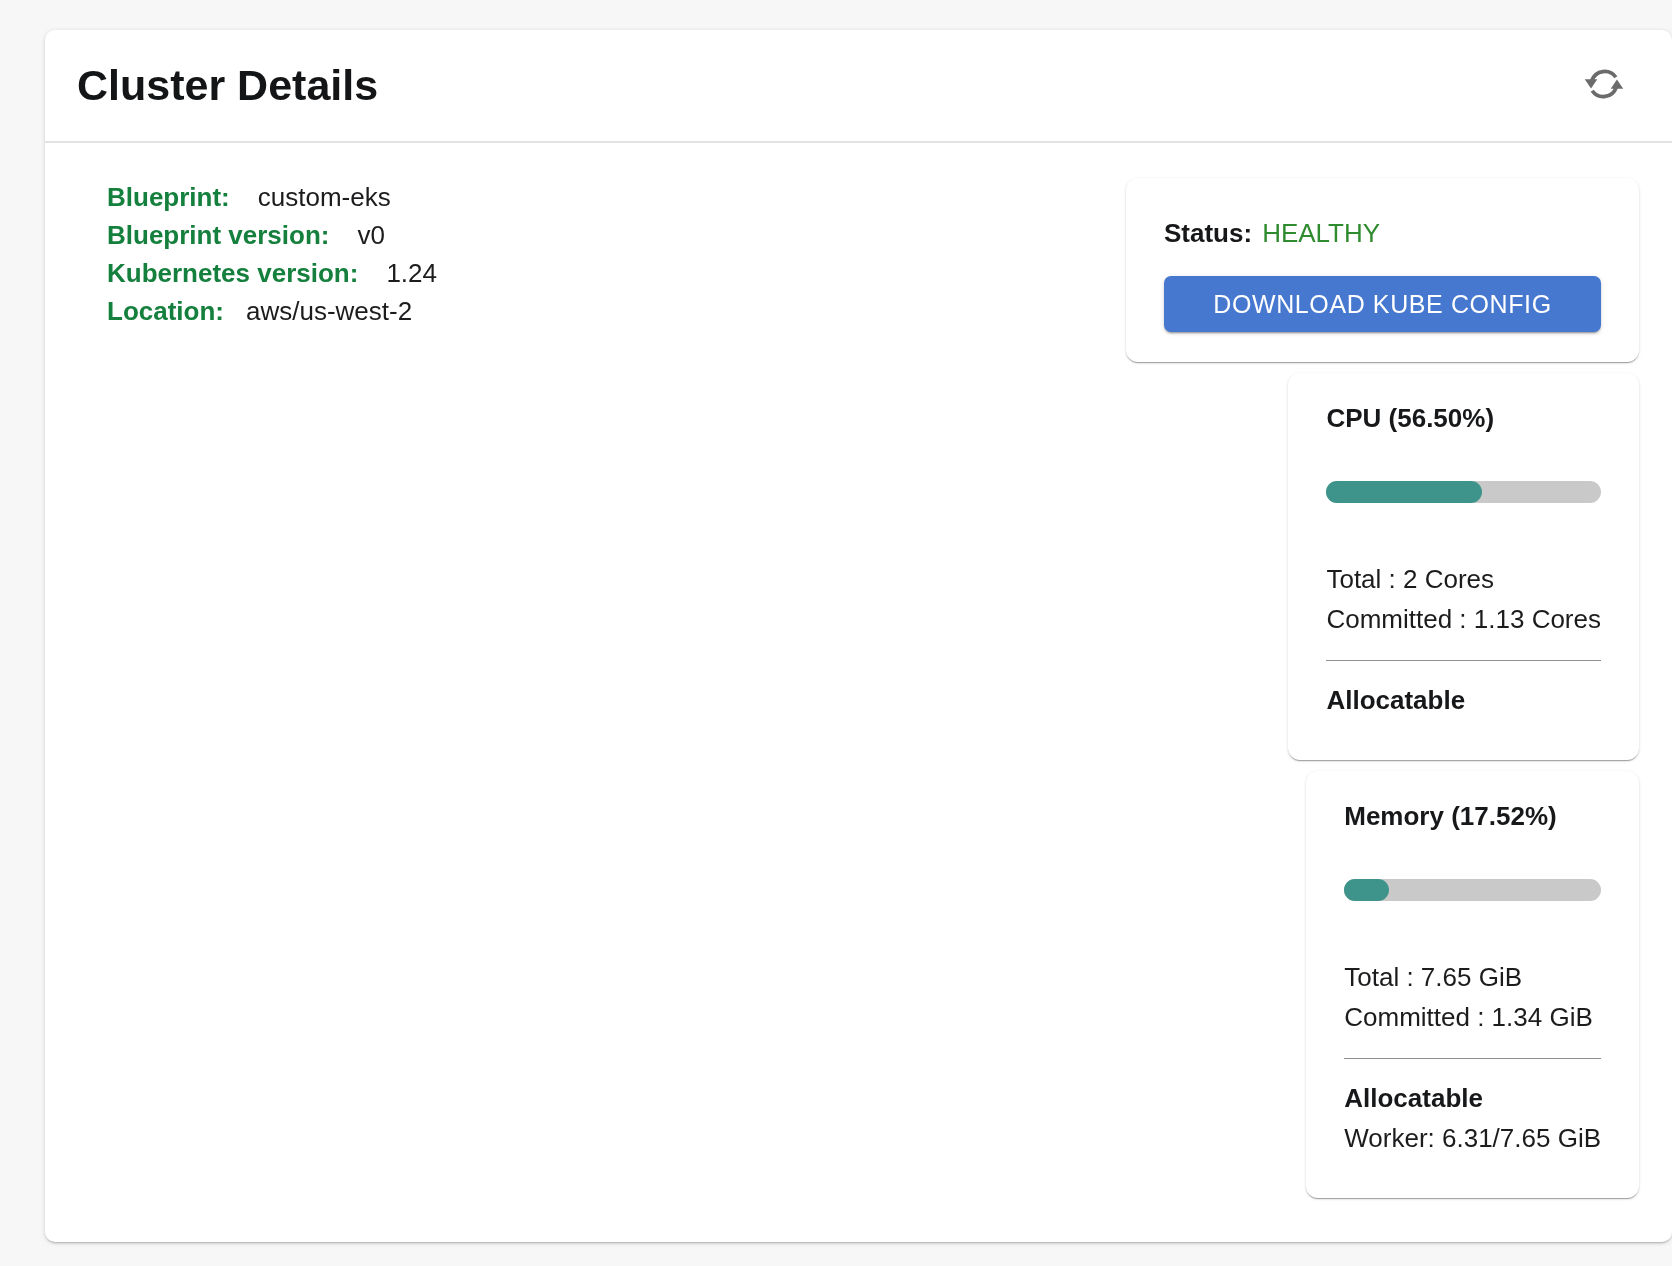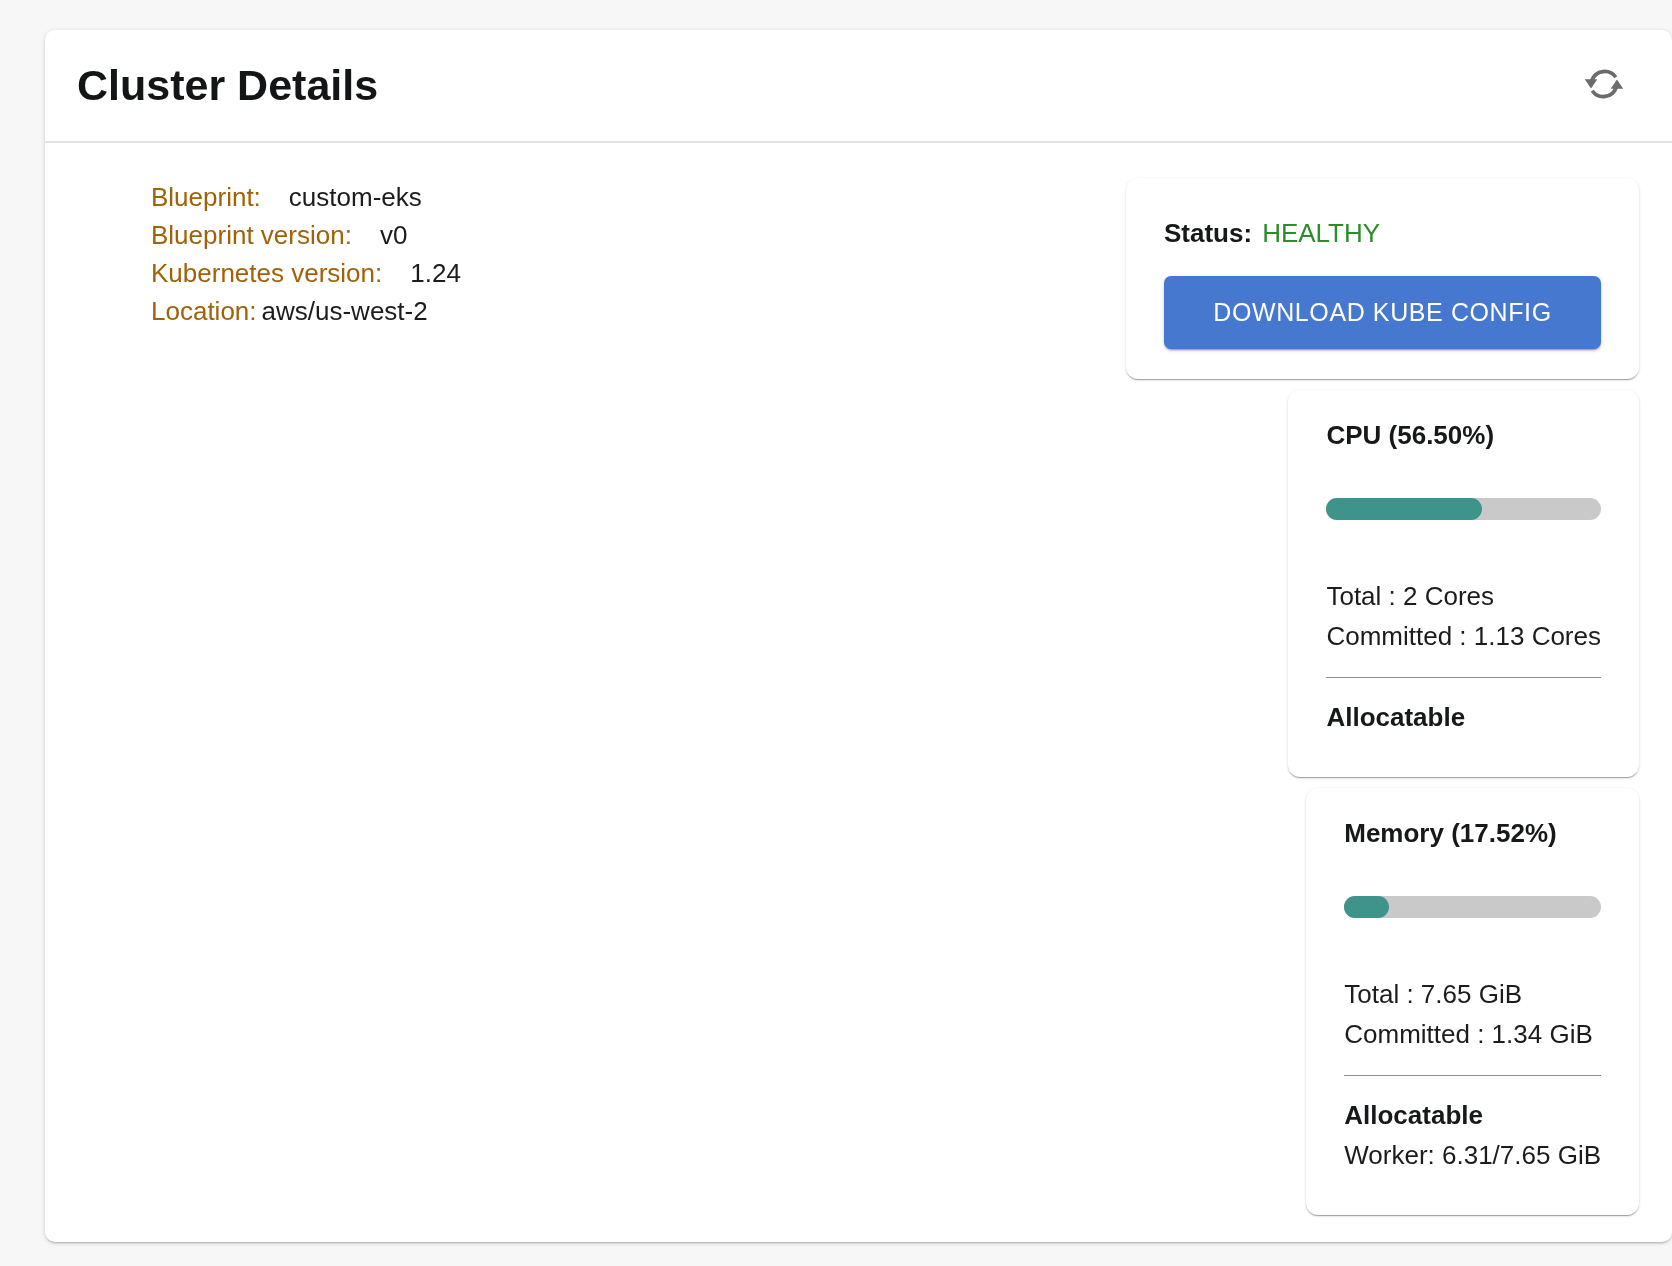--- a/index.html
+++ b/index.html
@@ -38,44 +38,44 @@
     cursor: pointer;
     display: flex; align-items: center; justify-content: center;
   }
   .content {
     display: flex;
     padding: 35px 33px 0 32px;
   }
   
   .details { padding-left: 30px; font-size: 26px; }
   .detail-row { line-height: 38px; white-space: nowrap; }
-  .detail-label { font-weight: 400; color: #a16207; margin-left: 44px; }
+  .detail-label { font-weight: 700; color: #15803d; }
   .detail-value { margin-left: 28px; font-weight: 400; color: #1c1c1e; }
-  .detail-row.tight .detail-value { margin-left: 5px; }
+  .detail-row.tight .detail-value { margin-left: 22px; }
   
   .right-col {
     margin-left: auto;
     width: 760px;
     display: flex;
     flex-direction: column;
     gap: 11px;
     align-items: flex-end;
   }
   .panel {
     background: #fff;
     border-radius: 12px;
     box-shadow: 0 2px 1px -1px rgba(0,0,0,0.2), 0 1px 1px 0 rgba(0,0,0,0.14), 0 1px 3px 0 rgba(0,0,0,0.14);
   }
   .status-panel { padding: 40px 38px 30px; }
   .status-line { font-size: 26px; }
   .status-label { font-weight: 700; color: #17181a; }
   .status-value { color: #2e8b2e; margin-left: 10px; }
   .download-btn {
     margin-top: 27px;
-    width: 437px; height: 73px;
+    width: 437px; height: 56px;
     background: #4678cf;
     color: #ffffff;
     border: none;
     border-radius: 7px;
     font-family: inherit;
     font-size: 25px;
     font-weight: 500;
     letter-spacing: 0.6px;
     cursor: pointer;
     box-shadow: 0 3px 1px -2px rgba(0,0,0,0.2), 0 2px 2px 0 rgba(0,0,0,0.14), 0 1px 5px 0 rgba(0,0,0,0.12);

